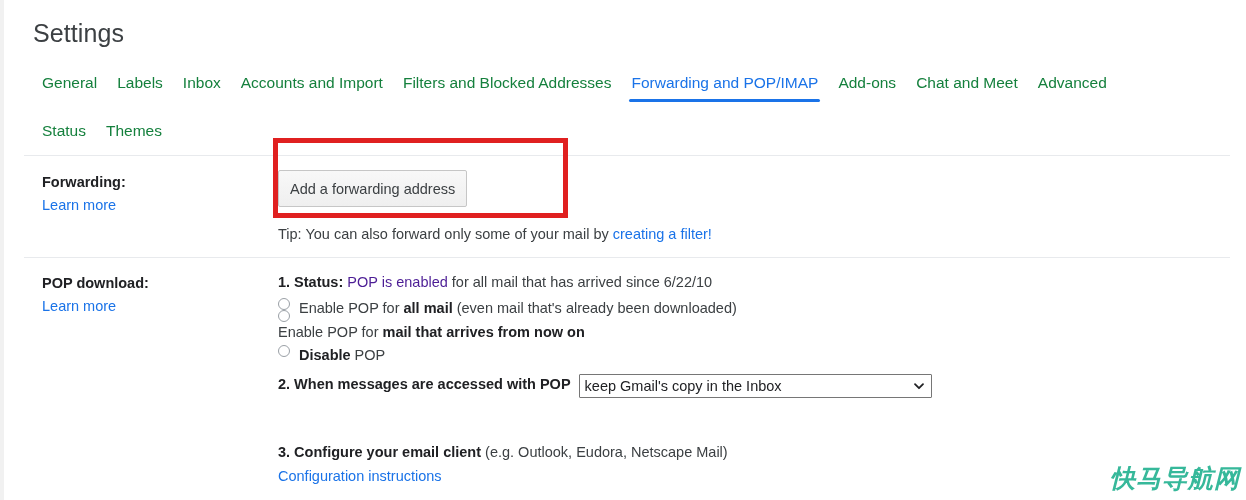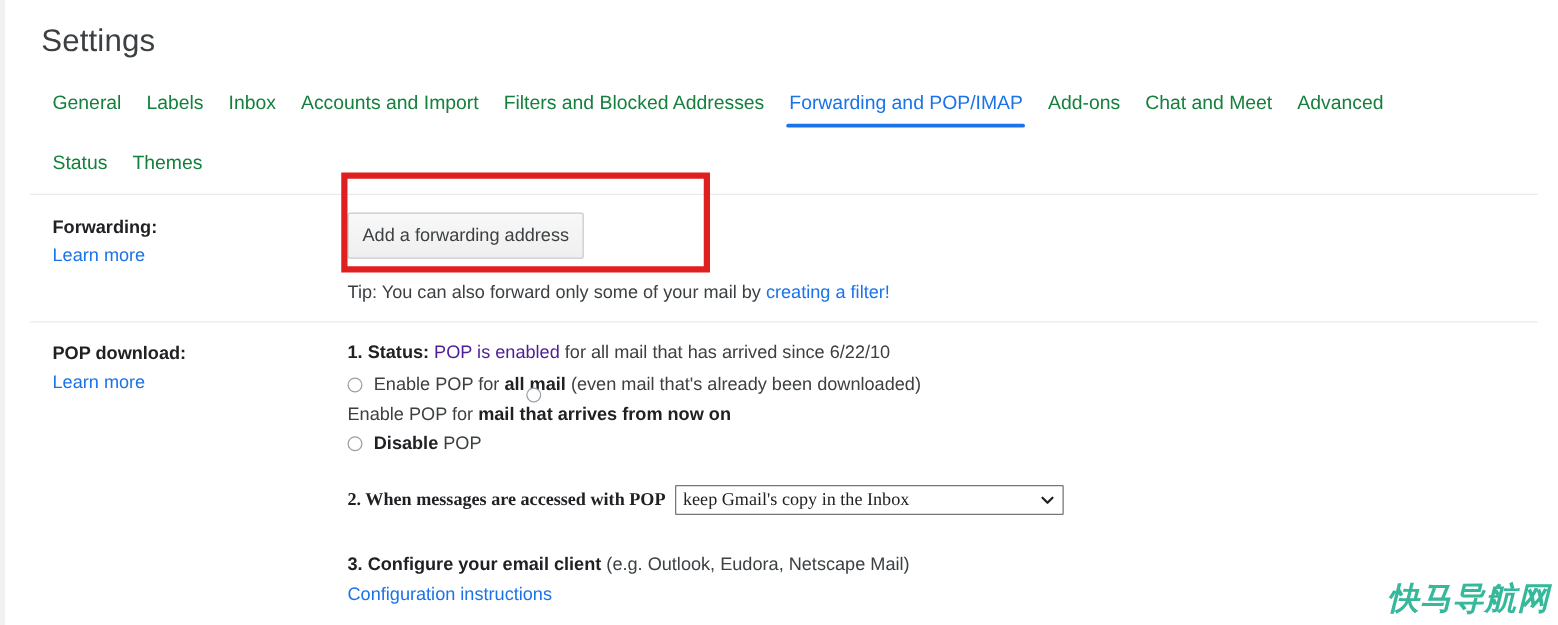--- a/index.html
+++ b/index.html
@@ -166,21 +166,21 @@
   .pop-status b { font-weight: 700; color: #202124; }
   .status-enabled {
     color: #4c1d95;
     font-weight: 400;
   }
 
   .radio-row {
     position: absolute;
     left: 274px;
     display: flex;
-    align-items: center;
+    align-items: flex-start;
     font-size: 14.5px;
     color: #3c4043;
     line-height: 20px;
     cursor: pointer;
   }
   .radio-row.r1 { top: 298px; }
   .radio-row.r2 { top: 310px; flex-direction: column; }
   .radio-row.r3 { top: 345px; }
   .radio-circle {
     width: 12px;
@@ -190,34 +190,33 @@
     box-sizing: border-box;
     margin-right: 9px;
     background: #ffffff;
     flex: none;
   }
   .radio-row b { font-weight: 700; color: #202124; }
 
   .pop-access-row {
     position: absolute;
     left: 274px;
-    top: 388px;
-    display: flex;
-    align-items: center;
-    font-size: 14.5px;
-    line-height: 20px;
-    font-family: Liberation Serif, serif;
+    top: 374px;
+    display: flex;
+    align-items: flex-start;
+    font-size: 14.5px;
+    line-height: 20px;
   }
   .pop-access-label {
     font-weight: 700;
     color: #202124;
     margin-right: 8px;
   }
   .pop-select {
-    width: 311px;
+    width: 353px;
     height: 24px;
     box-sizing: border-box;
     background: #ffffff;
     border: 1px solid #767676;
     border-radius: 1px;
     display: flex;
     align-items: center;
     justify-content: space-between;
     padding: 0 6px 0 5px;
     font-size: 14.5px;

